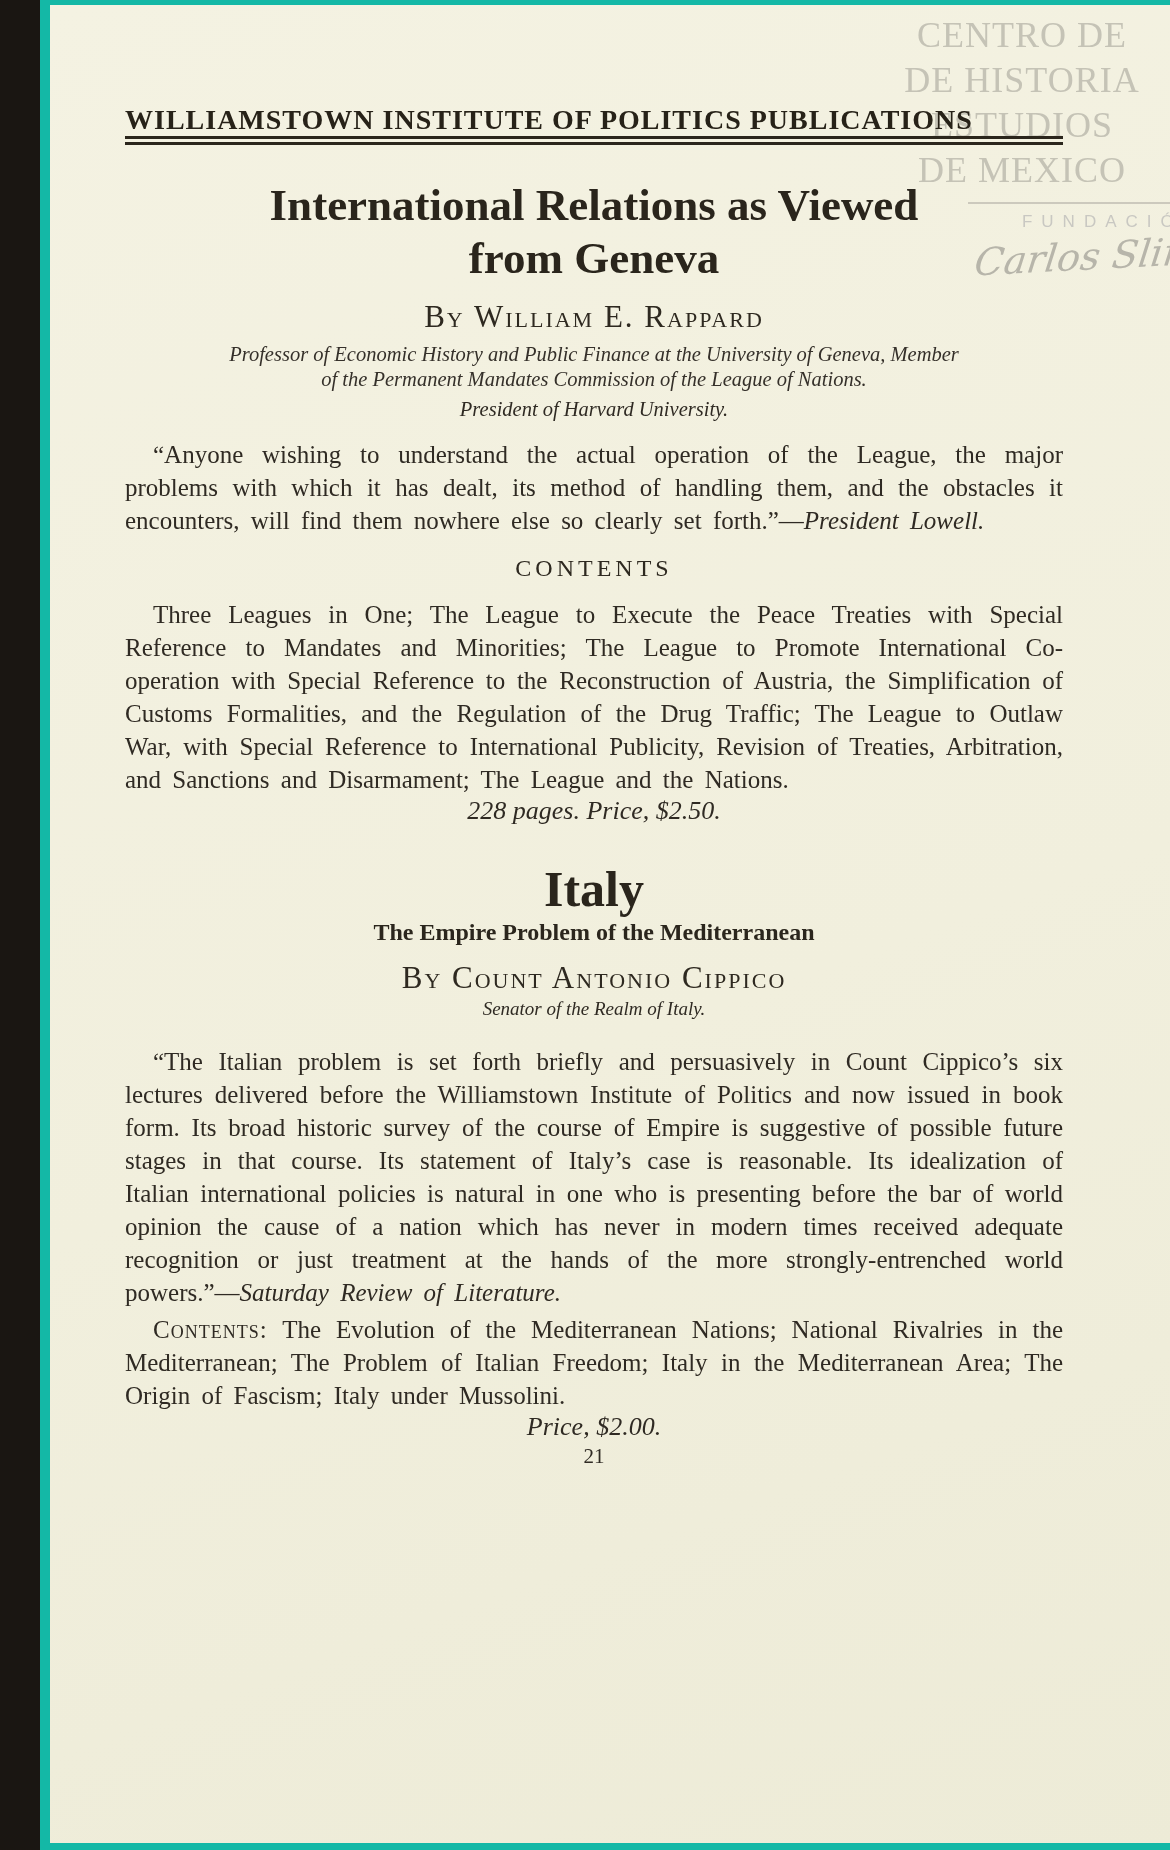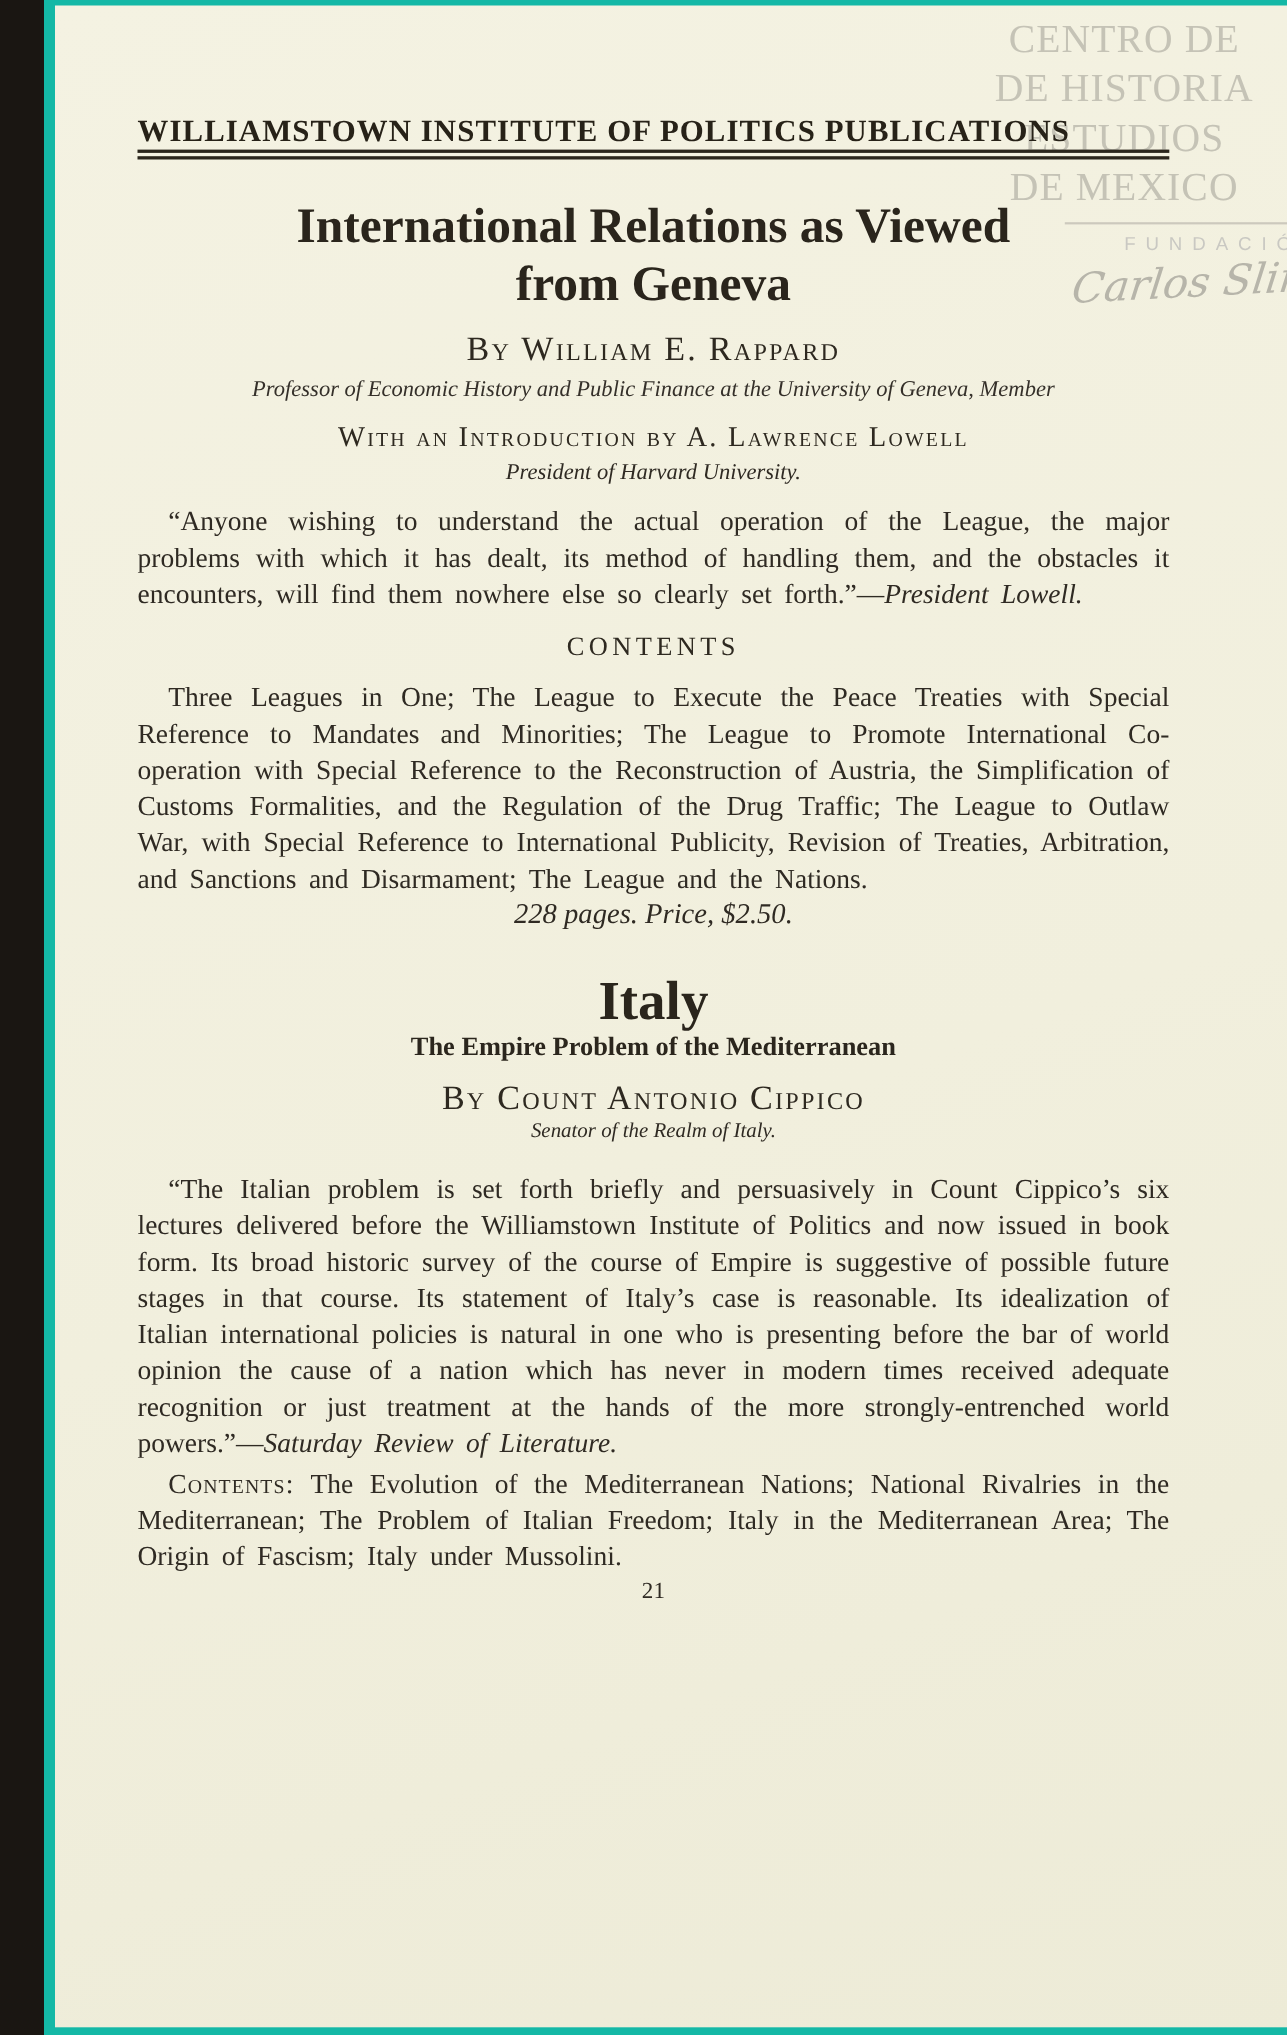--- a/index.html
+++ b/index.html
@@ -210,40 +210,41 @@
 
       <h1 class="book-title">
         <span class="block">International Relations as Viewed</span>
         <span class="block">from Geneva</span>
       </h1>
 
       <div class="byline">By William E. Rappard</div>
 
       <div class="author-desc">
         <span class="block">Professor of Economic History and Public Finance at the University of Geneva, Member</span>
+        <span class="block">of the Permanent Mandates Commission of the League of Nations.</span>
       </div>
 
-      <div class="intro-line">With an Introduction by A. Lawrence Lowell</div>
       <div class="intro-desc">President of Harvard University.</div>
 
       <p class="body-para q1"><span>“Anyone wishing to understand the actual operation of the League, the major problems with which it has dealt, its method of handling them, and the obstacles it encounters, will find them nowhere else so clearly set forth.”—</span><span class="attr-italic">President Lowell.</span></p>
 
       <div class="contents-heading">CONTENTS</div>
 
       <p class="body-para c1">Three Leagues in One; The League to Execute the Peace Treaties with Special Reference to Mandates and Minorities; The League to Promote International Co-operation with Special Reference to the Reconstruction of Austria, the Simplification of Customs Formalities, and the Regulation of the Drug Traffic; The League to Outlaw War, with Special Reference to International Publicity, Revision of Treaties, Arbitration, and Sanctions and Disarmament; The League and the Nations.</p>
 
       <p class="price-line">228 pages. Price, $2.50.</p>
 
       <h2 class="italy-title">Italy</h2>
       <div class="subtitle">The Empire Problem of the Mediterranean</div>
       <div class="byline byline2">By Count Antonio Cippico</div>
       <div class="senator">Senator of the Realm of Italy.</div>
 
       <p class="body-para q2"><span>“The Italian problem is set forth briefly and persuasively in Count Cippico’s six lectures delivered before the Williamstown Institute of Politics and now issued in book form. Its broad historic survey of the course of Empire is suggestive of possible future stages in that course. Its statement of Italy’s case is reasonable. Its idealization of Italian international policies is natural in one who is presenting before the bar of world opinion the cause of a nation which has never in modern times received adequate recognition or just treatment at the hands of the more strongly-entrenched world powers.”—</span><span class="attr-italic">Saturday Review of Literature.</span></p>
 
       <p class="body-para c2"><span class="smallcaps">Contents:</span><span> The Evolution of the Mediterranean Nations; National Rivalries in the Mediterranean; The Problem of Italian Freedom; Italy in the Mediterranean Area; The Origin of Fascism; Italy under Mussolini.</span></p>
 
+      <p class="price-line">Price, $2.00.</p>
 
       <div class="page-number">21</div>
 
     </div>
   </div>
 </div>
 
 </body></html>

